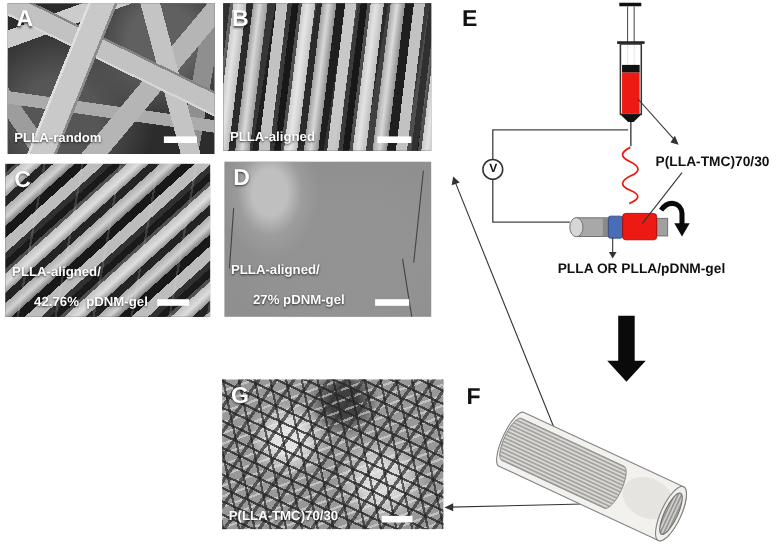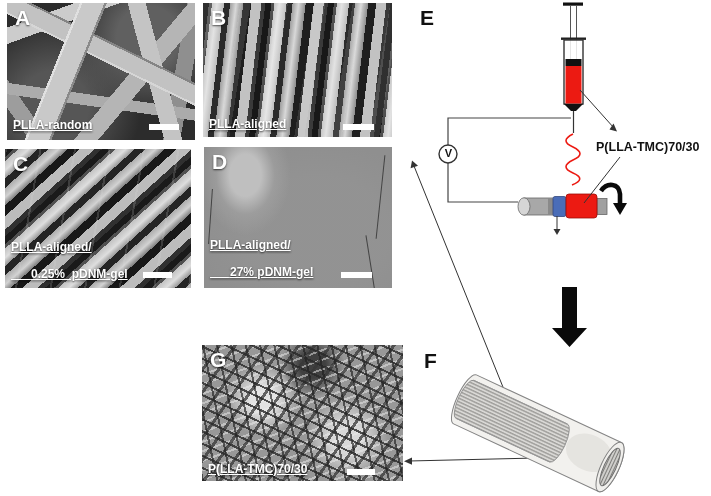--- a/index.html
+++ b/index.html
@@ -3,21 +3,21 @@
 <meta charset="utf-8">
 <style>
   html,body{margin:0;padding:0;background:#ffffff;}
   .canvas{position:relative;width:711px;height:496px;background:#ffffff;overflow:hidden;
           font-family:"Liberation Sans",sans-serif;}
   .sem{position:absolute;overflow:hidden;}
   .panel-letter{position:absolute;left:8px;top:3px;font-size:21px;font-weight:bold;color:#ffffff;
                 text-shadow:0 1px 2px rgba(0,0,0,.65);z-index:6;}
   .panel-letter.dark{color:#111111;text-shadow:none;}
   .cap{position:absolute;left:6px;font-size:12px;line-height:13.5px;font-weight:bold;color:#ffffff;
-       text-shadow:0 1px 2px rgba(0,0,0,.75);white-space:pre-wrap;z-index:6;text-decoration:underline;}
+       text-shadow:0 1px 2px rgba(0,0,0,.75);white-space:pre-wrap;z-index:6;}
   .scalebar{position:absolute;height:6px;background:#ffffff;z-index:6;}
   .schlabel{position:absolute;font-size:12.5px;font-weight:bold;color:#111111;z-index:7;white-space:nowrap;}
   .vlabel{position:absolute;left:441px;top:147px;width:15px;text-align:center;
           font-size:11px;font-weight:bold;color:#111111;z-index:7;}
   svg.overlay{position:absolute;left:0;top:0;z-index:5;pointer-events:none;}
 
   
   .panelA{left:7px;top:3px;width:188px;height:137px;background-color:#2c2c2c;background-image:
     linear-gradient(112deg,transparent 30%,#e0e0e0 30% 31%,#c9c9c9 31% 40%,#8a8a8a 40% 41%,transparent 41%),
     linear-gradient(26deg,transparent 55%,#d6d6d6 55% 56%,#c2c2c2 56% 64%,#848484 64% 65%,transparent 65%),
@@ -67,21 +67,21 @@
 
   <div class="sem panelB">
     <div class="panel-letter">B</div>
     <div class="cap" style="bottom:6px">PLLA-aligned</div>
     <div class="scalebar" style="right:18px;bottom:7px;width:31px"></div>
   </div>
 
   <div class="sem panelC">
     <div class="panel-letter">C</div>
     <div class="cap" style="bottom:7px"><span>PLLA-aligned/</span><br>
-      <span>0.25%  pDNM-gel</span></div>
+      <span>42.76%  pDNM-gel</span></div>
     <div class="scalebar" style="right:19px;bottom:10px;width:29px"></div>
   </div>
 
   <div class="sem panelD">
     <div class="crack" style="left:176px;top:8px;height:84px;transform:rotate(6deg)"></div>
     <div class="crack" style="left:166px;top:88px;height:58px;transform:rotate(-9deg)"></div>
     <div class="crack" style="left:6px;top:42px;height:55px;transform:rotate(4deg)"></div>
     <div class="panel-letter">D</div>
     <div class="cap" style="bottom:9px"><span>PLLA-aligned/</span><br>
       <span>27% pDNM-gel</span></div>
@@ -91,20 +91,21 @@
   <div class="sem panelG">
     <div class="panel-letter">G</div>
     <div class="cap" style="bottom:5px">P(LLA-TMC)70/30</div>
     <div class="scalebar" style="right:28px;bottom:6px;width:28px"></div>
   </div>
 
   <div class="panel-letter dark" style="left:420px;top:6px">E</div>
   <div class="panel-letter dark" style="left:424px;top:349px">F</div>
   <div class="vlabel">V</div>
   <div class="schlabel" style="left:596px;top:140px">P(LLA-TMC)70/30</div>
+  <div class="schlabel" style="left:507px;top:237px">PLLA OR PLLA/pDNM-gel</div>
 
   <svg class="overlay" width="711" height="496" viewBox="0 0 711 496">
     <defs>
       <pattern id="pStripes" patternUnits="userSpaceOnUse" width="6" height="3.2">
         <rect width="6" height="3.2" fill="#d9d8d5"></rect>
         <rect y="1" width="6" height="1.1" fill="#8e8d8a"></rect>
       </pattern>
       <pattern id="pLumen" patternUnits="userSpaceOnUse" width="3" height="6">
         <rect width="3" height="6" fill="#cfcecb"></rect>
         <rect x="1" width="1" height="6" fill="#7d7c79"></rect>

